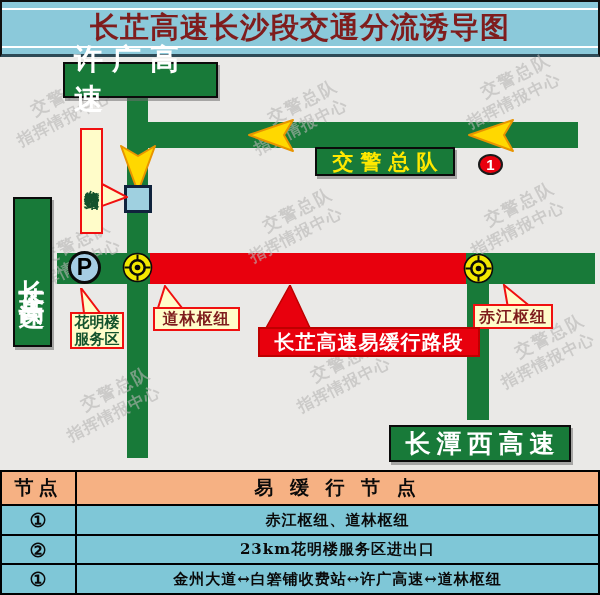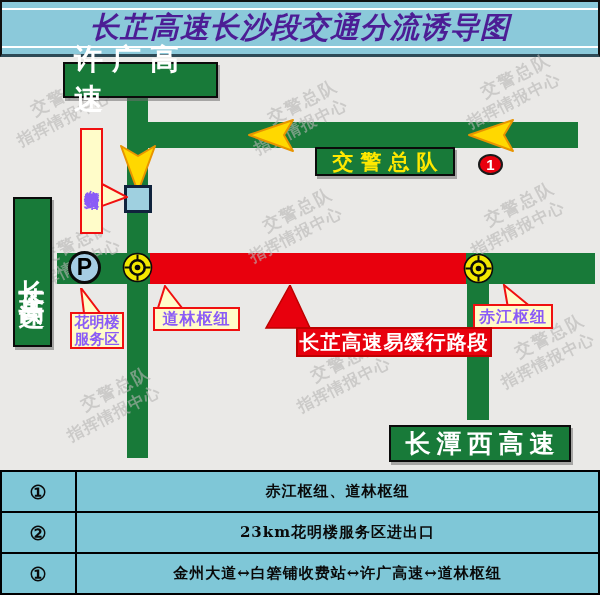--- a/index.html
+++ b/index.html
@@ -14,40 +14,40 @@
     background:#8BC9DA;border:2px solid #101010;box-sizing:border-box;
     border-bottom:3px solid #2E4A56;
   }
   .title-inner{
     position:absolute;left:0;right:0;top:6px;bottom:6px;
     border-top:2px solid #ffffff;border-bottom:2px solid #ffffff;
     display:flex;align-items:center;justify-content:center;
   }
   .title-inner h1{
     margin:16px;font-family:"DejaVu Serif","Liberation Serif",serif;
-    font-size:29px;font-weight:bold;color:#4c1d95;letter-spacing:1px;font-style:italic;
+    font-size:29px;font-weight:bold;color:#7f1d1d;letter-spacing:1px;
   }
   
   .map{position:absolute;left:0;top:57px;width:600px;height:413px;background:#EAE9E7;}
   .road{position:absolute;background:#187A39;z-index:2;}
   .road.red{background:#E8000D;}
   .sign{
     position:absolute;background:#187A39;border:2px solid #0b0b0b;
     box-sizing:border-box;color:#fff;font-weight:bold;
     display:flex;align-items:center;justify-content:center;
     box-shadow:2px 3px 0 rgba(110,110,110,.55);z-index:8;
   }
   .sign.vertical{writing-mode:vertical-rl;text-orientation:upright;}
   .callout{
     position:absolute;background:#FFFCC9;border:2px solid #F01010;
-    box-sizing:border-box;font-weight:bold;color:#8b5cf6;
+    box-sizing:border-box;font-weight:bold;color:#7f1d1d;
     display:flex;align-items:center;justify-content:center;z-index:9;
     line-height:1.1;
   }
-  .callout.redtext{color:#8b5cf6;}
+  .callout.redtext{color:#14532d;}
   .callout.vertical{writing-mode:vertical-rl;text-orientation:upright;}
   .banner{
     position:absolute;background:#E8000D;border:2px solid #BE0000;
     box-sizing:border-box;color:#fff;font-weight:bold;
     display:flex;align-items:center;justify-content:center;z-index:9;
   }
   .pointer{position:absolute;z-index:9;}
   .marker-circle{
     position:absolute;background:#A6CDE4;border:3px solid #0b0b0b;border-radius:50%;
     box-sizing:border-box;display:flex;align-items:center;justify-content:center;
@@ -214,28 +214,32 @@
     <svg class="pointer" style="left:499px;top:227px;" width="36" height="25" viewBox="0 0 36 25">
       <polygon points="5,1 33,24 9,24" fill="#FFFCC9" stroke="#F01010" stroke-width="2"></polygon>
     </svg>
     <div class="callout" style="left:473px;top:247px;width:80px;height:25px;font-size:16px;letter-spacing:1px;">
       <span>赤江枢纽</span>
     </div>
 
     <svg class="pointer" style="left:264px;top:228px;" width="48" height="44" viewBox="0 0 48 44">
       <polygon points="26,0 46,43 2,43" fill="#E8000D" stroke="#BE0000" stroke-width="1.5"></polygon>
     </svg>
-    <div class="banner" style="left:258px;top:270px;width:196px;height:30px;font-size:20px;letter-spacing:1px;margin-left:38px;">
+    <div class="banner" style="left:258px;top:270px;width:222px;height:30px;font-size:20px;letter-spacing:1px;">
       <span>长芷高速易缓行路段</span>
     </div>
 
   </div>
 
   <table class="info-table">
     <tbody>
+      <tr class="hdr">
+        <td class="c1">节点</td>
+        <td>易 缓 行 节 点</td>
+      </tr>
       <tr class="dat">
         <td class="c1">①</td>
         <td>赤江枢纽、道林枢纽</td>
       </tr>
       <tr class="dat">
         <td class="c1">②</td>
         <td>23km花明楼服务区进出口</td>
       </tr>
       <tr class="dat">
         <td class="c1">①</td>

